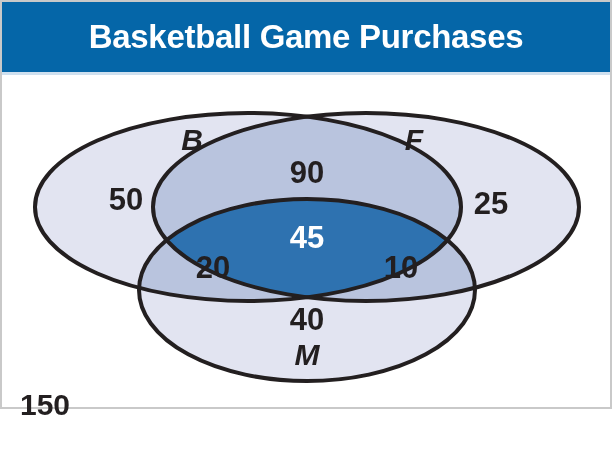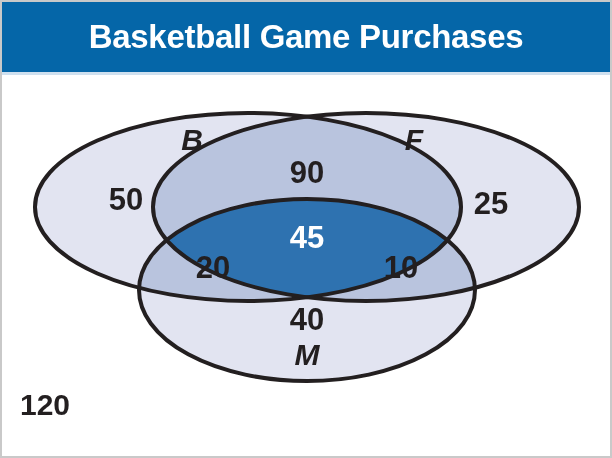--- a/index.html
+++ b/index.html
@@ -9,21 +9,21 @@
   }
   body {
     width: 612px;
     height: 458px;
     font-family: "Liberation Sans", sans-serif;
     overflow: hidden;
   }
   #figure-frame {
     position: relative;
     width: 612px;
-    height: 458px;
+    height: 409px;
     box-sizing: border-box;
     border: 2px solid #c9c9c9;
     background: #ffffff;
   }
   #title-bar {
     position: absolute;
     left: 0;
     top: 0;
     width: 608px;
     height: 70px;
@@ -154,15 +154,15 @@
       <text class="venn-number" x="124" y="127">50</text>
       <text class="venn-number" x="489" y="131">25</text>
       <text class="venn-number" x="305" y="100">90</text>
       <text class="venn-number on-dark" x="305" y="165">45</text>
       <text class="venn-number" x="211" y="195">20</text>
       <text class="venn-number" x="399" y="195">10</text>
       <text class="venn-number" x="305" y="247">40</text>
     </svg>
   </div>
 
-  <div id="universe-count">120</div>
+  <div id="universe-count">150</div>
 
 </div>
 
 </body></html>

